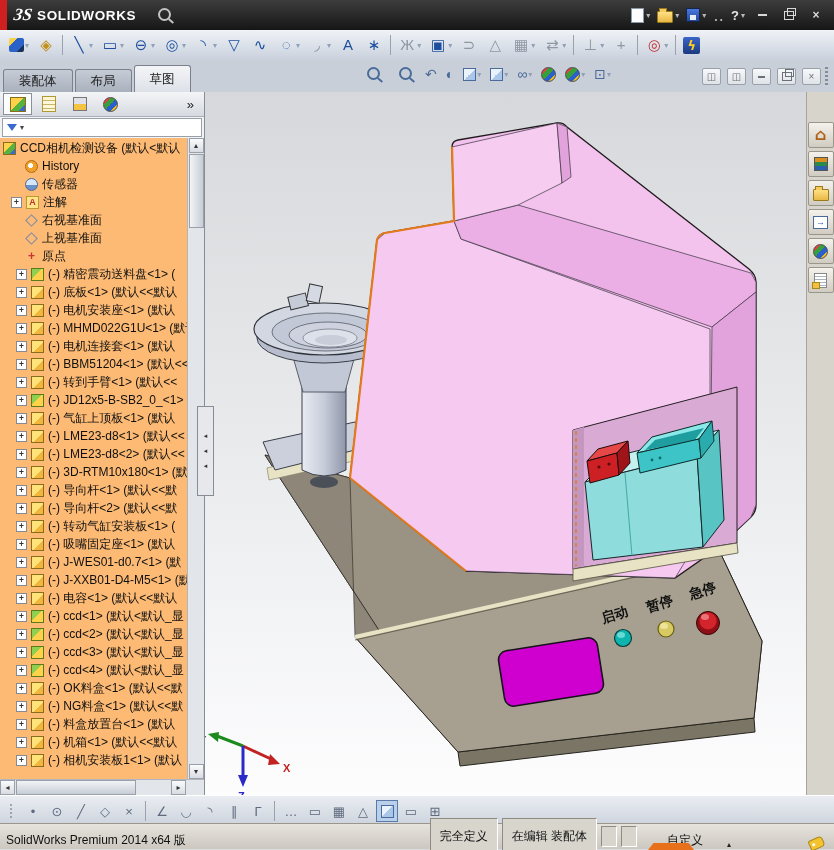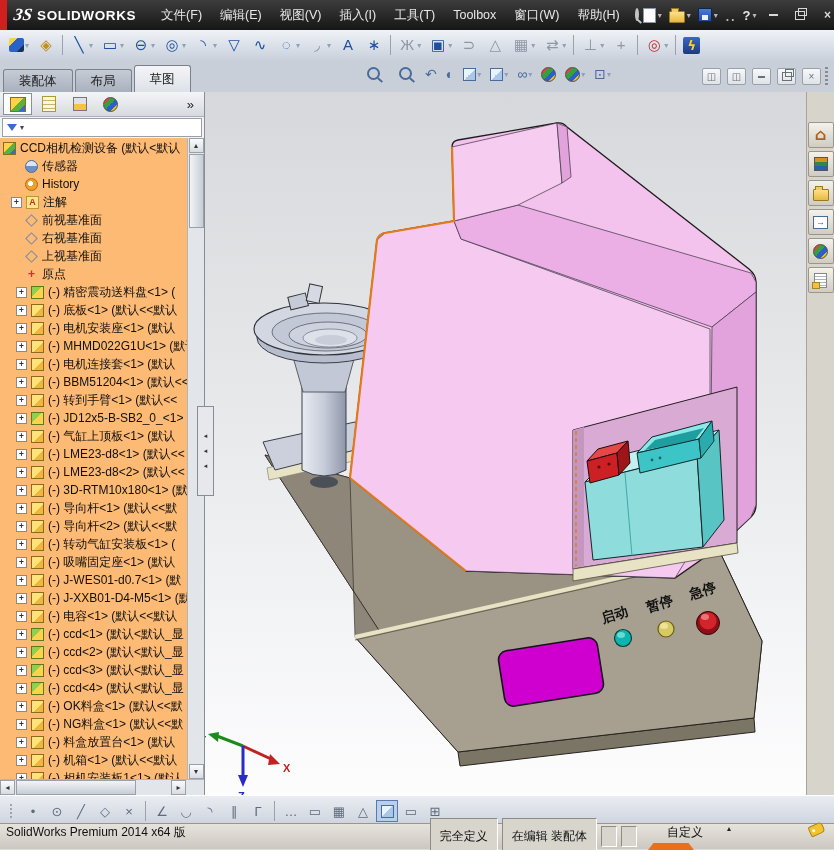--- a/index.html
+++ b/index.html
@@ -114,21 +114,21 @@
   .cfgi{width:12px;height:12px;background:linear-gradient(180deg,#e0e0ea 0 50%,#f4c440 50%);border:1px solid #777}
   
   .bottombar{position:absolute;left:0;top:795px;right:0;height:30px;background:linear-gradient(#eaedf2,#ccd3dd);
              border-top:1px solid #fff;display:flex;align-items:center;padding-left:8px;gap:2px}
   .grip{display:flex;flex-direction:column;gap:2px;margin:0 8px 0 2px}
   .grip i{width:2px;height:2px;background:#8a909a;border-radius:50%}
   .bbtn{width:22px;height:22px;display:flex;align-items:center;justify-content:center;font-size:13px;color:#5f6a7d}
   .bbtn.active{background:#b9cfec;border:1px solid #5a7aa8;box-sizing:border-box}
   
   .statusbar{position:absolute;left:0;top:823px;right:0;height:25px;background:linear-gradient(#e6e3dd,#ccc8c0);
-             border-top:1px solid #9a968c;display:flex;align-items:flex-start;font-size:12px;color:#101010}
+             border-top:1px solid #9a968c;display:flex;align-items:flex-end;font-size:12px;color:#101010}
   .sbleft{padding-left:6px;white-space:nowrap}
   .sspacer{flex:1}
   .scell{height:19px;display:flex;align-items:center;padding:8px 9px;margin-right:4px;white-space:nowrap;
          border:1px solid;border-color:#8f8b82 #ffffff #ffffff #8f8b82;background:#d8d5cd}
   .scell.empty{padding:0 5px;min-width:4px}
   .units{margin-left:26px;white-space:nowrap}
   .uarrow{margin-left:24px;font-size:8px;color:#222}
   .tagicon{width:13px;height:9px;background:#f4c430;border:1px solid #a8861a;border-radius:2px 4px 4px 2px;
            transform:rotate(-24deg);margin-left:78px;margin-right:10px;position:relative}
   .tagicon::before{content:"";position:absolute;left:2px;top:3px;width:3px;height:3px;border-radius:50%;background:#fff}
@@ -137,30 +137,20 @@
 </style>
 </head>
 <body>
 
 <div class="titlebar">
   <div class="redbar"></div>
   <div class="logo">
     <span class="logo-zs">ЗS</span>
     <span class="logo-brand">SOLIDWORKS</span>
   </div>
-  <div class="menubar" id="menubar">
-      <div class="menu-item">文件(F)</div>
-      <div class="menu-item">编辑(E)</div>
-      <div class="menu-item">视图(V)</div>
-      <div class="menu-item">插入(I)</div>
-      <div class="menu-item">工具(T)</div>
-      <div class="menu-item">Toolbox</div>
-      <div class="menu-item">窗口(W)</div>
-      <div class="menu-item">帮助(H)</div>
-    </div>
   <span class="magicon"></span>
   <div class="tb-right" id="quickbar">
       <span class="qbtn">
         <span class="newi"></span>
         <span class="dd">▾</span>
       </span>
       <span class="qbtn">
         <span class="foldi"></span>
         <span class="dd">▾</span>
       </span>
@@ -353,40 +343,34 @@
   </div>
   <div class="treewrap">
     <div class="treecol" id="treecol">
         <div class="trow">
           <span class="ti ti-root"></span>
           <span>CCD相机检测设备 (默认&lt;默认</span>
         </div>
         <div class="trow">
           <span class="ind" style="width: 8px;"></span>
           <span class="ind" style="width: 14px;"></span>
+          <span class="ti ti-history"></span>
+          <span>History</span>
+        </div>
+        <div class="trow">
+          <span class="ind" style="width: 8px;"></span>
+          <span class="ind" style="width: 14px;"></span>
           <span class="ti ti-sensor"></span>
           <span>传感器</span>
         </div>
         <div class="trow">
           <span class="ind" style="width: 8px;"></span>
-          <span class="ind" style="width: 14px;"></span>
-          <span class="ti ti-history"></span>
-          <span>History</span>
-        </div>
-        <div class="trow">
-          <span class="ind" style="width: 8px;"></span>
           <span class="exp">+</span>
           <span class="ti ti-annotation">A</span>
           <span>注解</span>
-        </div>
-        <div class="trow">
-          <span class="ind" style="width: 8px;"></span>
-          <span class="ind" style="width: 14px;"></span>
-          <span class="ti ti-plane"></span>
-          <span>前视基准面</span>
         </div>
         <div class="trow">
           <span class="ind" style="width: 8px;"></span>
           <span class="ind" style="width: 14px;"></span>
           <span class="ti ti-plane"></span>
           <span>右视基准面</span>
         </div>
         <div class="trow">
           <span class="ind" style="width: 8px;"></span>
           <span class="ind" style="width: 14px;"></span>

